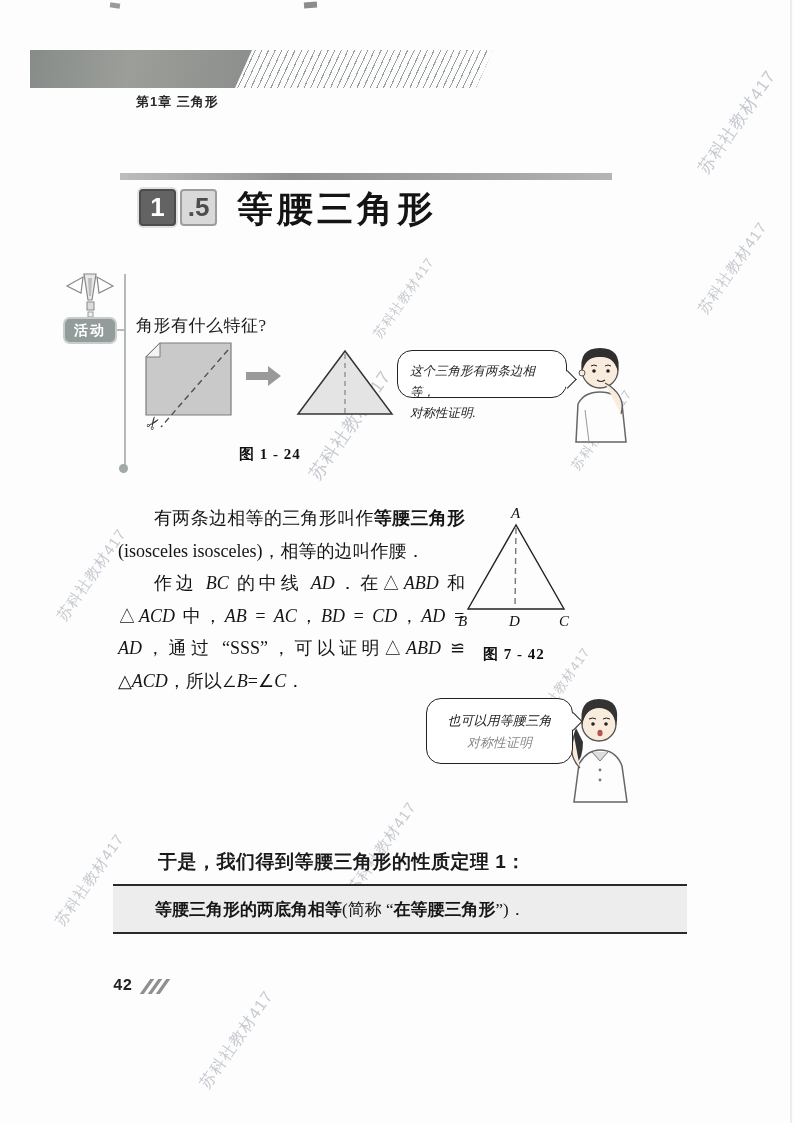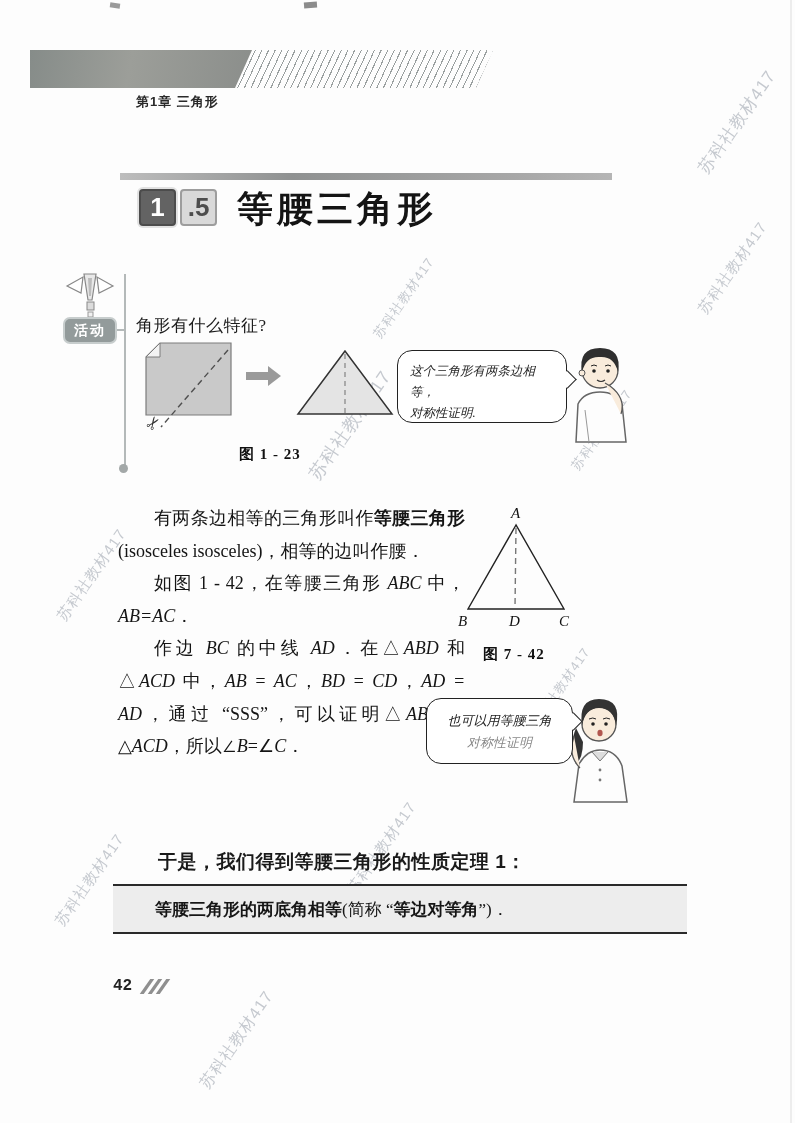--- a/index.html
+++ b/index.html
@@ -76,21 +76,21 @@
   
   .bubble {
     background:#fff; border:1.4px solid #222; border-radius:15px;
     font-style:italic; color:#222; z-index:2;
   }
   .bubble .tail {
     position:absolute; width:13px; height:13px; background:#fff;
     border-right:1.4px solid #222; border-top:1.4px solid #222;
     transform:rotate(45deg);
   }
-  .bubble1 { left:397px; top:350px; width:170px; height:73px;
+  .bubble1 { left:397px; top:350px; width:170px; height:48px;
     padding:10px 12px; font-size:12.5px; line-height:21px; }
   .bubble1 .tail { right:-8px; top:22px; }
   .bubble2 { left:426px; top:698px; width:147px; height:66px;
     padding:11px 10px; font-size:13px; line-height:22px; text-align:center; }
   .bubble2 .tail { right:-8px; top:16px; }
   .faded { opacity:0.55;font-style:italic; }
 
   
   .body-col {
     left:118px; top:502px; width:347px;
@@ -178,21 +178,21 @@
 
   <div class="abs arrow-shaft"></div>
   <div class="abs arrow-head"></div>
 
   <div class="abs" style="left:295px; top:348px;">
     <svg width="100" height="70" viewBox="0 0 100 70">
       <polygon points="50,3 3,66 97,66" fill="#e4e4e4" stroke="#333" stroke-width="1.5"></polygon>
       <line x1="50" y1="6" x2="50" y2="65" stroke="#8a8a8a" stroke-width="1.3" stroke-dasharray="5,4"></line>
     </svg>
   </div>
-  <div class="abs fig-caption" style="left:239px; top:445px;">图 1 - 23</div>
+  <div class="abs fig-caption" style="left:239px; top:445px;">图 1 - 24</div>
 
   <div class="abs bubble bubble1">
     <div class="tail"></div>
     <span>这个三角形有两条边相等，</span><br>
     <span>对称性证明.</span>
   </div>
 
   <div class="abs" style="left:558px; top:340px;">
     <svg width="84" height="104" viewBox="0 0 84 104">
       <path d="M18,102 L20,64 Q26,52 42,52 Q58,52 64,64 L68,102 Z" fill="#fdfdfd" stroke="#666" stroke-width="1.5"></path>
@@ -203,21 +203,20 @@
       <circle cx="36" cy="31" r="1.8" fill="#222"></circle>
       <circle cx="50" cy="31" r="1.8" fill="#222"></circle>
       <path d="M33,26 Q36,24 39,26 M47,26 Q50,24 53,26" stroke="#222" stroke-width="1" fill="none"></path>
       <path d="M39,40 Q43,43 47,40" stroke="#333" stroke-width="1.2" fill="none"></path>
       <path d="M63,74 Q68,58 52,46 L47,43" stroke="#555" stroke-width="1.2" fill="#f9ecdc"></path>
     </svg>
   </div>
 
   <div class="abs body-col">
     <p><span>有两条边相等的三角形叫作</span><span class="hei">等腰三角形</span><span>(isosceles isosceles)，相等的边叫作腰．</span></p>
-    <p><span>如图 1 - 42，在等腰三角形 </span><span class="m">ABC</span><span> 中，</span><span class="m">AB=AC</span><span>．</span></p>
     <p><span>作边 </span><span class="m">BC</span><span> 的中线 </span><span class="m">AD</span><span>．在△</span><span class="m">ABD</span><span> 和△</span><span class="m">ACD</span><span> 中，</span><span class="m">AB = AC</span><span>，</span><span class="m">BD = CD</span><span>，</span><span class="m">AD = AD</span><span>，通过 “SSS”，可以证明△</span><span class="m">ABD</span><span> ≌ △</span><span class="m">ACD</span><span>，所以∠</span><span class="m">B</span><span>=∠</span><span class="m">C</span><span>．</span></p>
   </div>
 
   <div class="abs" style="left:450px; top:505px;">
     <svg width="138" height="128" viewBox="0 0 138 128">
       <polygon points="66,20 18,104 114,104" fill="none" stroke="#222" stroke-width="1.4"></polygon>
       <line x1="66" y1="23" x2="65" y2="103" stroke="#777" stroke-width="1.4" stroke-dasharray="6,4"></line>
       <text x="61" y="13" font-size="15" font-style="italic" fill="#111" font-family="Liberation Serif, serif">A</text>
       <text x="8" y="121" font-size="15" font-style="italic" fill="#111" font-family="Liberation Serif, serif">B</text>
       <text x="59" y="121" font-size="15" font-style="italic" fill="#111" font-family="Liberation Serif, serif">D</text>
@@ -245,21 +244,21 @@
       <circle cx="52" cy="38" r="1.8" fill="#222"></circle>
       <path d="M35,33 Q39,31 42,33 M49,33 Q52,31 56,33" stroke="#222" stroke-width="1" fill="none"></path>
       <ellipse cx="46" cy="47" rx="2.6" ry="3.2" fill="#b2574f"></ellipse>
       <path d="M26,82 Q16,72 18,58 L20,50" stroke="#555" stroke-width="1.3" fill="#f9ecdc"></path>
       <path d="M18,56 L16,49" stroke="#555" stroke-width="1.3" fill="none"></path>
     </svg>
   </div>
 
   <div class="abs lead-in">于是，我们得到等腰三角形的性质定理 1：</div>
   <div class="abs theorem-box">
-    <span><span class="hei">等腰三角形的两底角相等</span><span>(简称 “</span><span class="hei">等边对等角</span><span>”)．</span></span>
+    <span><span class="hei">等腰三角形的两底角相等</span><span>(简称 “</span><span class="hei">在等腰三角形</span><span>”)．</span></span>
   </div>
 
   <div class="abs page-num">42</div>
   <div class="abs" style="left:145px; top:979px; display:flex; gap:4px;">
     <div class="slash"></div>
       <div class="slash"></div>
       <div class="slash"></div>
   </div>
 
 </div>

